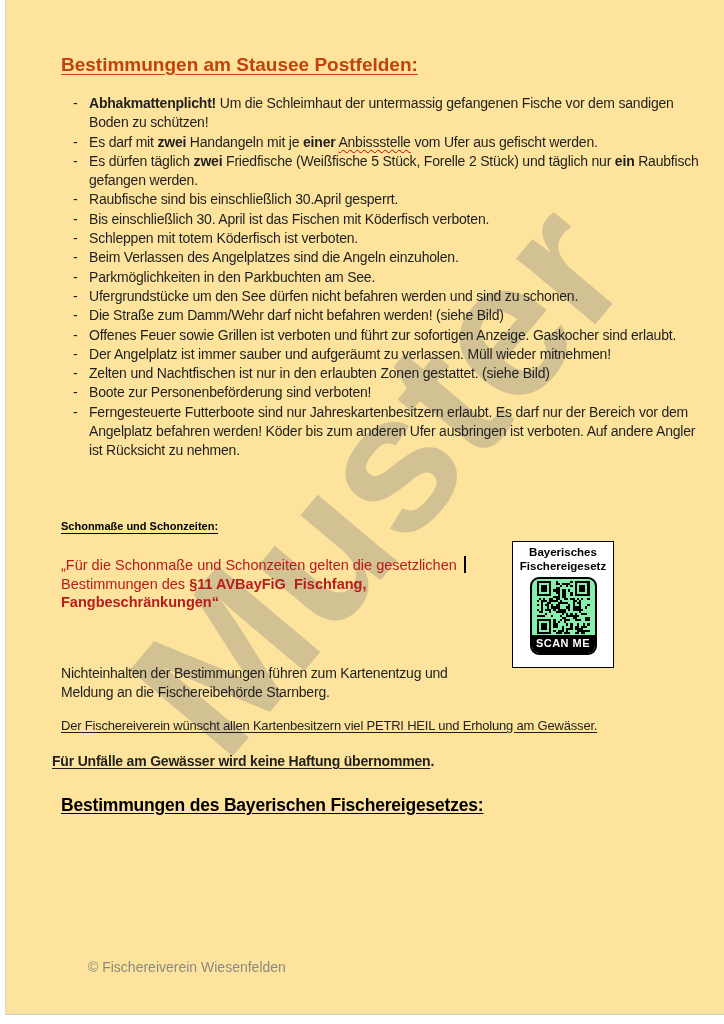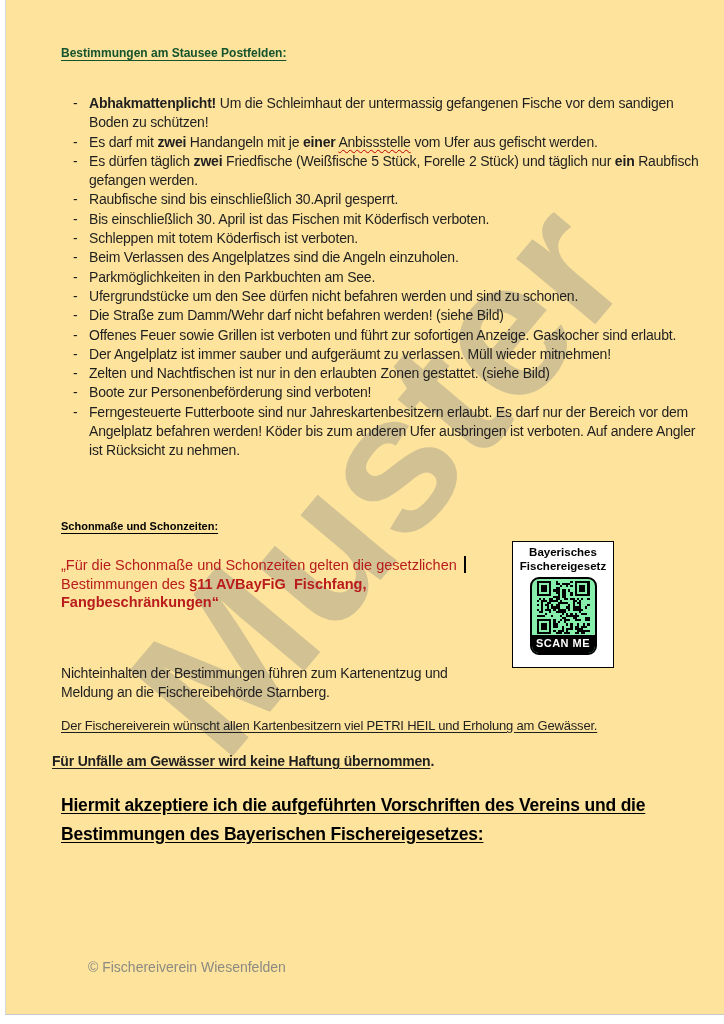--- a/index.html
+++ b/index.html
@@ -16,22 +16,22 @@
   }
   .watermark{
     position:absolute;left:372px;top:478px;z-index:0;
     transform:translate(-50%,-50%) rotate(-50deg);
     font-size:195px;font-weight:700;line-height:1;white-space:nowrap;
     color:var(--wm,rgba(128,128,128,0.35));
     pointer-events:none;
   }
   .blk{position:absolute;z-index:1;}
   .rules-title{
-    left:55px;top:46px;font-size:12px;font-weight:700;
-    text-decoration:underline;text-underline-offset:3px;color:#14532d;
+    left:55px;top:54px;font-size:19px;font-weight:700;
+    text-decoration:underline;text-underline-offset:3px;color:#c2410c;
   }
   .rules-list{
     left:67px;top:94px;width:628px;
     font-size:14px;line-height:19.3px;letter-spacing:-0.2px;
   }
   .rule{display:flex;}
   .dash{width:16px;flex:none;}
   .rule-text{flex:1;}
   .season-title{
     left:55px;top:520px;font-size:11px;font-weight:700;
@@ -471,20 +471,19 @@
     <div class="blk enforcement">
         <div class="line">Nichteinhalten der Bestimmungen führen zum Kartenentzug und</div>
         <div class="line">Meldung an die Fischereibehörde Starnberg.</div>
       </div>
 
     <div class="blk wishes"><span class="u">Der Fischereiverein wünscht allen Kartenbesitzern viel PETRI HEIL und Erholung am Gewässer.</span></div>
 
     <div class="blk liability"><span class="b u">Für Unfälle am Gewässer wird keine Haftung übernommen</span><span class="b">.</span></div>
 
     <div class="blk accept">
-        <div class="line"><span class="u">Hiermit akzeptiere ich die aufgeführten Vorschriften des Vereins und die</span></div>
         <div class="line"><span class="u">Bestimmungen des Bayerischen Fischereigesetzes:</span></div>
       </div>
 
     <div class="blk footer-note">© Fischereiverein Wiesenfelden</div>
 
   </div>
 </div>
 
 </body></html>

